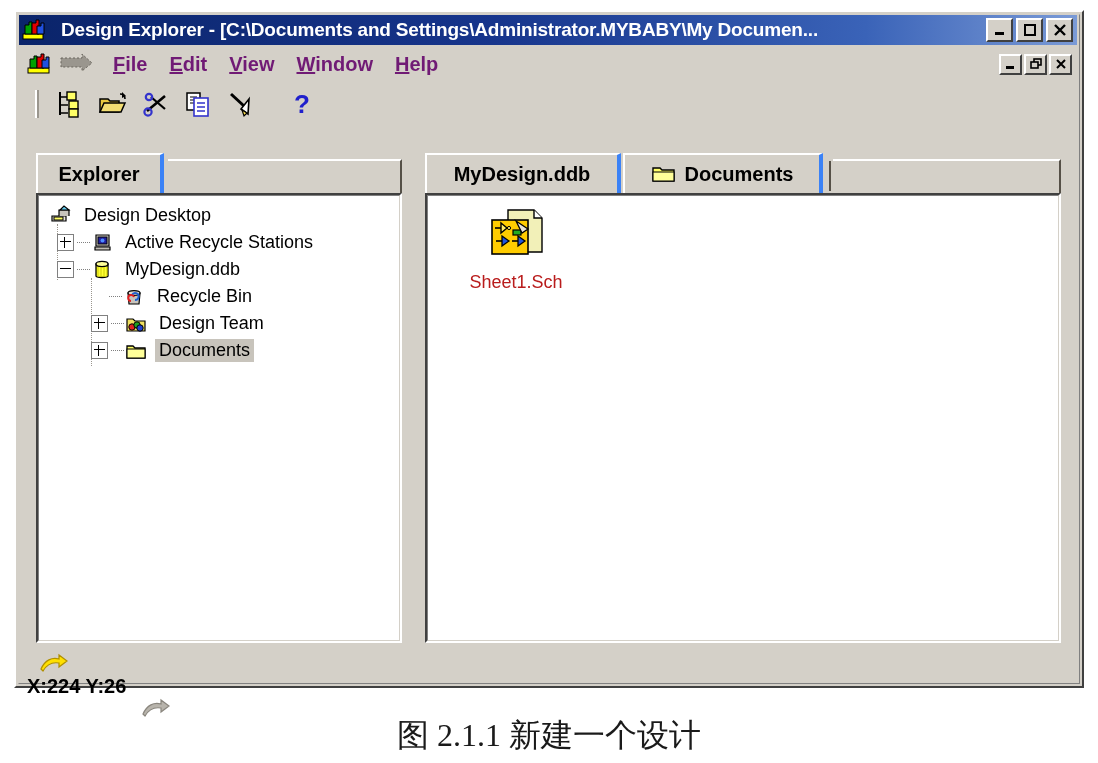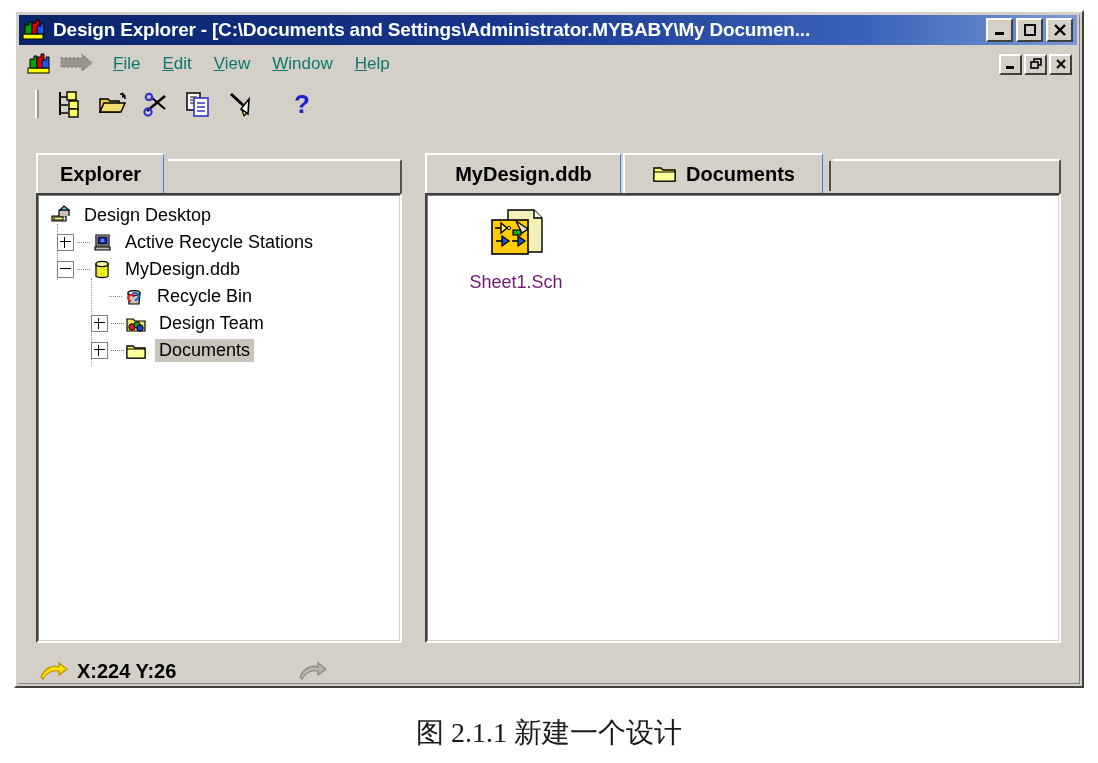--- a/index.html
+++ b/index.html
@@ -40,21 +40,21 @@
     display: flex; align-items: center;
     padding: 0 2px 0 3px;
     box-sizing: border-box;
   }
   .title-text {
     color: #ffffff;
     font-size: 19px;
     font-weight: bold;
     white-space: nowrap;
     overflow: hidden;
-    margin-left: 7px;
+    margin-left: 15px;
     flex: 1;
     letter-spacing: -0.2px;
   }
   .app-icon {
     width: 24px; height: 24px;
     position: relative;
     flex: none;
   }
   .caption-buttons { display: flex; gap: 3px; margin-right: 2px; flex: none; }
   .cap-btn {
@@ -72,24 +72,25 @@
   
   .menubar {
     position: absolute; left: 3px; top: 35px;
     width: 1058px; height: 34px;
     display: flex; align-items: center;
     background: #d4d0c8;
   }
   .menu-doc-icon { width: 26px; height: 26px; margin: 0 6px 0 7px; position: relative; flex:none; }
   .menu-restore-arrow { width: 38px; height: 24px; position: relative; margin-right: 6px; flex:none;}
   .menu-item {
-    font-size: 17px; color: #0f766e;
+    font-size: 20px; color: #701a75;
     padding: 3px 11px;
     white-space: nowrap;
     cursor: default;
+    font-weight: bold;
   }
   .menu-item u { text-decoration: underline; }
   .mdi-buttons { margin-left: auto; display: flex; gap: 2px; padding-right: 5px; }
   .mdi-btn {
     width: 23px; height: 21px;
     background: #d4d0c8;
     border-top: 2px solid #ffffff;
     border-left: 2px solid #ffffff;
     border-right: 2px solid #404040;
     border-bottom: 2px solid #404040;
@@ -129,21 +130,21 @@
   
   .pane-left { position: absolute; left: 17px; top: 27px; width: 366px; height: 490px; }
   .pane-right { position: absolute; left: 406px; top: 27px; width: 636px; height: 490px; }
 
   .tabstrip { height: 40px; position: relative; }
   .tab {
     position: absolute; top: 0; height: 40px;
     background: #d4d0c8;
     border-top: 2px solid #ffffff;
     border-left: 2px solid #ffffff;
-    border-right: 1px solid #3b82f6;
+    border-right: 4px solid #3b82f6;
     box-sizing: border-box;
     display: flex; align-items: center; justify-content: center;
     padding: 0 0;
     font-size: 20px; font-weight: bold; color: #000;
     white-space: nowrap;
   }
   .tab-filler {
     position: absolute; top: 6px; height: 34px; right: 0;
     background: #d4d0c8;
     border-top: 2px solid #ffffff;
@@ -213,39 +214,40 @@
   .vdots { position: absolute; border-left: 1px dotted #9a968e; }
   .ticon { width: 26px; height: 24px; position: relative; flex: none; margin-right: 5px; }
 
   
   .file-item {
     position: absolute; left: 28px; top: 12px;
     width: 120px;
     display: flex; flex-direction: column; align-items: center;
   }
   .file-icon { width: 60px; height: 58px; position: relative; }
-  .file-label { margin-top: 6px; font-size: 18px; color: #701a75; white-space: nowrap; }
+  .file-label { margin-top: 6px; font-size: 18px; color: #b91c1c; white-space: nowrap; }
 
   
   .statusbar {
     position: absolute; left: 3px; top: 641px;
     width: 1058px; height: 30px;
-    display: flex; align-items: flex-end;
-    background: #d4d0c8;
+    display: flex; align-items: flex-start;
+    background: #d4d0c8;
+    flex-direction: column;
   }
   .status-arrow { width: 30px; height: 22px; position: relative; margin-left: 20px; flex:none; }
   .status-text { font-size: 20px; font-weight: bold; color: #000; margin-left: 8px; white-space: nowrap; }
   .status-arrow2 { width: 30px; height: 22px; position: relative; margin-left: 122px; flex:none; }
 
   
   .caption {
     position: absolute; left: 0; top: 714px; width: 1098px;
     text-align: center;
     font-family: "Liberation Serif", serif;
-    font-size: 28px; color: #1a1a1a;
+    font-size: 32px; color: #1a1a1a;
   }
   .watermark {
     position: absolute; right: 16px; top: 733px;
     font-size: 16px; color: #b8b8b8;
     font-family: "Liberation Sans", sans-serif;
     white-space: nowrap;
   }
   svg { display: block; }
 </style>
 </head>

